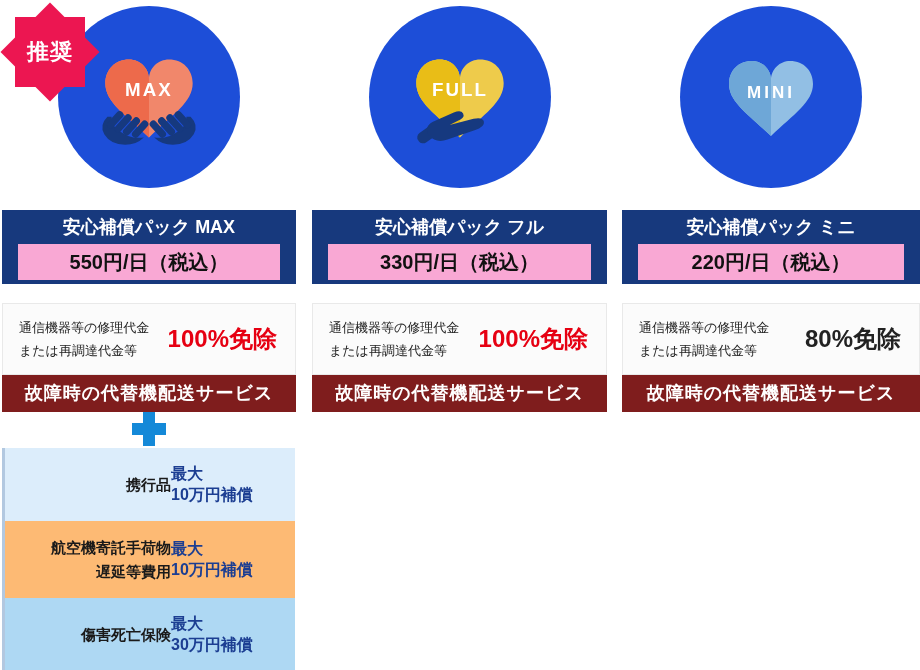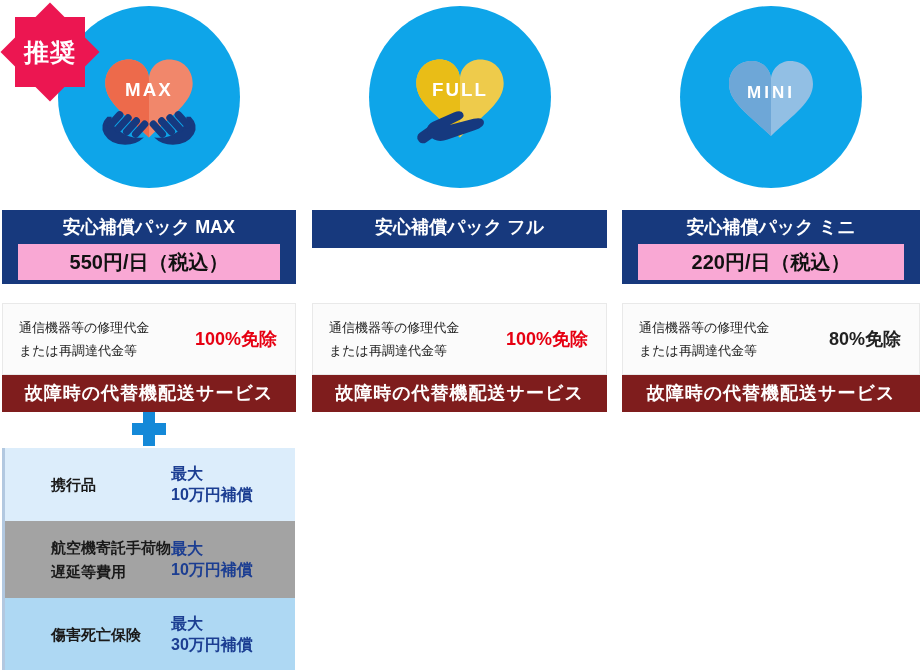--- a/index.html
+++ b/index.html
@@ -7,64 +7,64 @@
   .canvas{position:relative;width:920px;height:670px;background:#fff;overflow:hidden;}
 
   
   .col{position:absolute;top:0;height:100%;}
   .col-1{left:2px;width:294px;}
   .col-2{left:312px;width:295px;}
   .col-3{left:622px;width:298px;}
 
   
   .circle{position:absolute;top:6px;left:50%;transform:translateX(-50%);
-    width:182px;height:182px;border-radius:50%;background:#0ea5e9;
+    width:182px;height:182px;border-radius:50%;background:#1d4ed8;
     display:flex;align-items:center;justify-content:center;}
   .circle svg{display:block;margin-top:6px;}
 
   
   .badge{position:absolute;left:0;top:2px;width:100px;height:100px;z-index:5;}
   .badge-star{position:absolute;left:15px;top:15px;width:70px;height:70px;background:#ec1651;}
   .badge-star::before{content:"";position:absolute;left:0;top:0;width:70px;height:70px;
     background:#ec1651;transform:rotate(45deg);}
   .badge-label{position:absolute;left:0;top:0;width:100px;height:100px;z-index:2;
     display:flex;align-items:center;justify-content:center;
-    color:#fff;font-size:25px;font-weight:bold;letter-spacing:1px;}
+    color:#fff;font-size:22px;font-weight:bold;letter-spacing:1px;}
 
   
   .head{position:absolute;top:210px;left:0;right:0;background:#17397d;padding:0 16px 4px;box-sizing:border-box;}
   .head-title{height:34px;line-height:34px;text-align:center;color:#fff;font-size:18px;font-weight:bold;}
   .head-price{height:36px;line-height:36px;text-align:center;background:#f9a8d4;color:#111;
     font-size:20px;font-weight:bold;}
 
   
   .coverage{position:absolute;top:303px;left:0;right:0;height:72px;box-sizing:border-box;
     background:#fbfbfb;border:1px solid #e9e9e9;display:flex;align-items:center;}
   .coverage-text{flex:1;padding-left:16px;font-size:13px;line-height:1.8;color:#222;font-weight:500;}
-  .coverage-value{padding-right:18px;font-size:18px;font-weight:bold;}
+  .coverage-value{padding-right:18px;font-size:24px;font-weight:bold;}
   .coverage-value.red{color:#e60012;}
   .coverage-value.dark{color:#222;}
 
   
   .service-bar{position:absolute;top:375px;left:0;right:0;height:37px;line-height:37px;
     background:#7f1d1d;color:#fff;font-size:18px;font-weight:bold;text-align:center;letter-spacing:1px;}
 
   
   .plus{position:absolute;top:412px;left:50%;width:34px;height:34px;margin-left:-17px;}
   .plus::before{content:"";position:absolute;left:0;top:11px;width:34px;height:12px;background:#1489d8;}
   .plus::after{content:"";position:absolute;left:11px;top:0;width:12px;height:34px;background:#1489d8;}
 
   
   .extras{position:absolute;top:448px;left:0;right:1px;border-left:3px solid rgba(34,96,165,0.35);}
   .extra-row{display:flex;align-items:center;}
   .extra-row.row1{height:73px;background:#dcedfb;}
-  .extra-row.row2{height:77px;background:#a3a3a3;}
+  .extra-row.row2{height:77px;background:#fdba74;}
   .extra-row.row3{height:74px;background:#aed8f3;}
   .extra-label{flex:0 0 166px;box-sizing:border-box;padding-left:46px;
-    font-size:15px;font-weight:bold;color:#1a1a1a;line-height:1.55;}
+    font-size:15px;font-weight:bold;color:#1a1a1a;line-height:1.55;text-align:right;}
   .extra-label span{display:block;}
   .extra-value{flex:1;font-size:16px;font-weight:bold;color:#1c3e92;line-height:1.3;}
   .extra-value span{display:block;}
 </style>
 </head>
 <body>
 
 <div class="canvas">
 
   <div class="badge">
@@ -164,20 +164,21 @@
         <g fill="#16397f">
           <rect x="8" y="74" width="20" height="11" rx="5" transform="rotate(-35 18 79)"></rect>
           <path d="M20,80 Q15,72 24,67 L44,58 Q51,55 53,59 Q55,63 48,66 L40,70 L63,64 Q72,62 73,67 Q74,72 64,75 L38,84 Q27,88 20,80 Z"></path>
         </g>
         <text x="50" y="42" text-anchor="middle" font-size="18" font-weight="bold" fill="#ffffff" letter-spacing="2">FULL</text>
       </svg>
     </div>
 
     <div class="head">
       <div class="head-title">安心補償パック フル</div>
+      <div class="head-price">330円/日（税込）</div>
     </div>
 
     <div class="coverage">
       <div class="coverage-text">
         <div>通信機器等の修理代金</div>
         <div>または再調達代金等</div>
       </div>
       <div class="coverage-value red">100%免除</div>
     </div>
 

